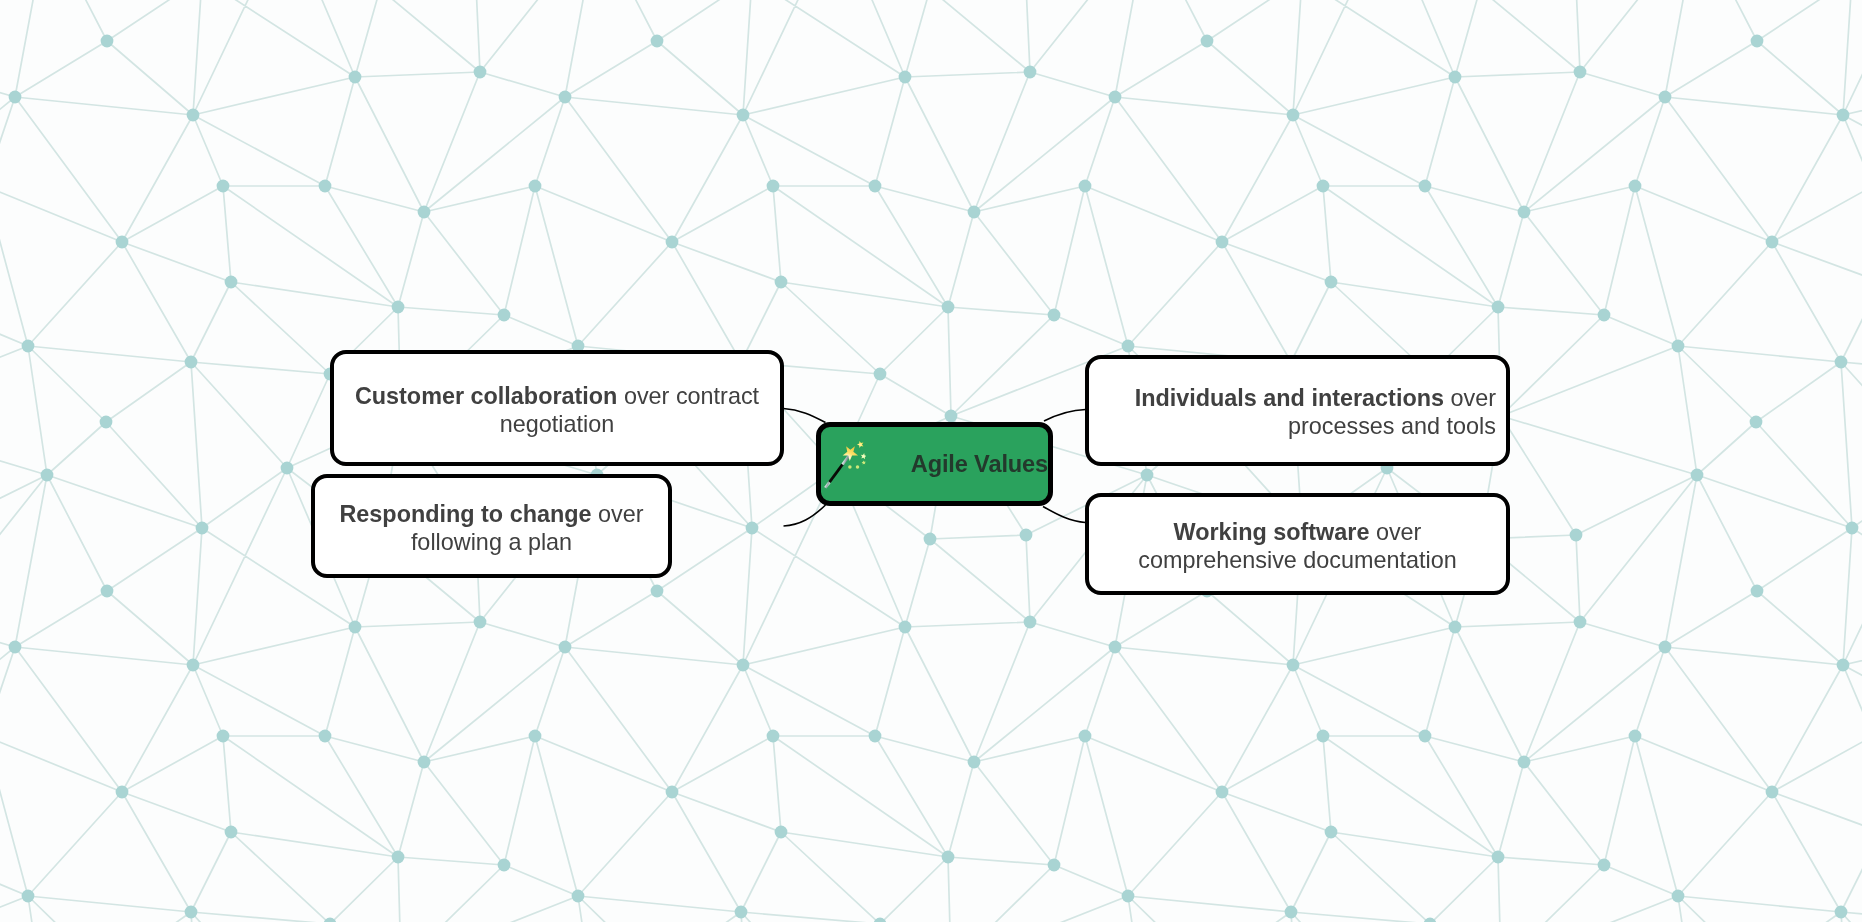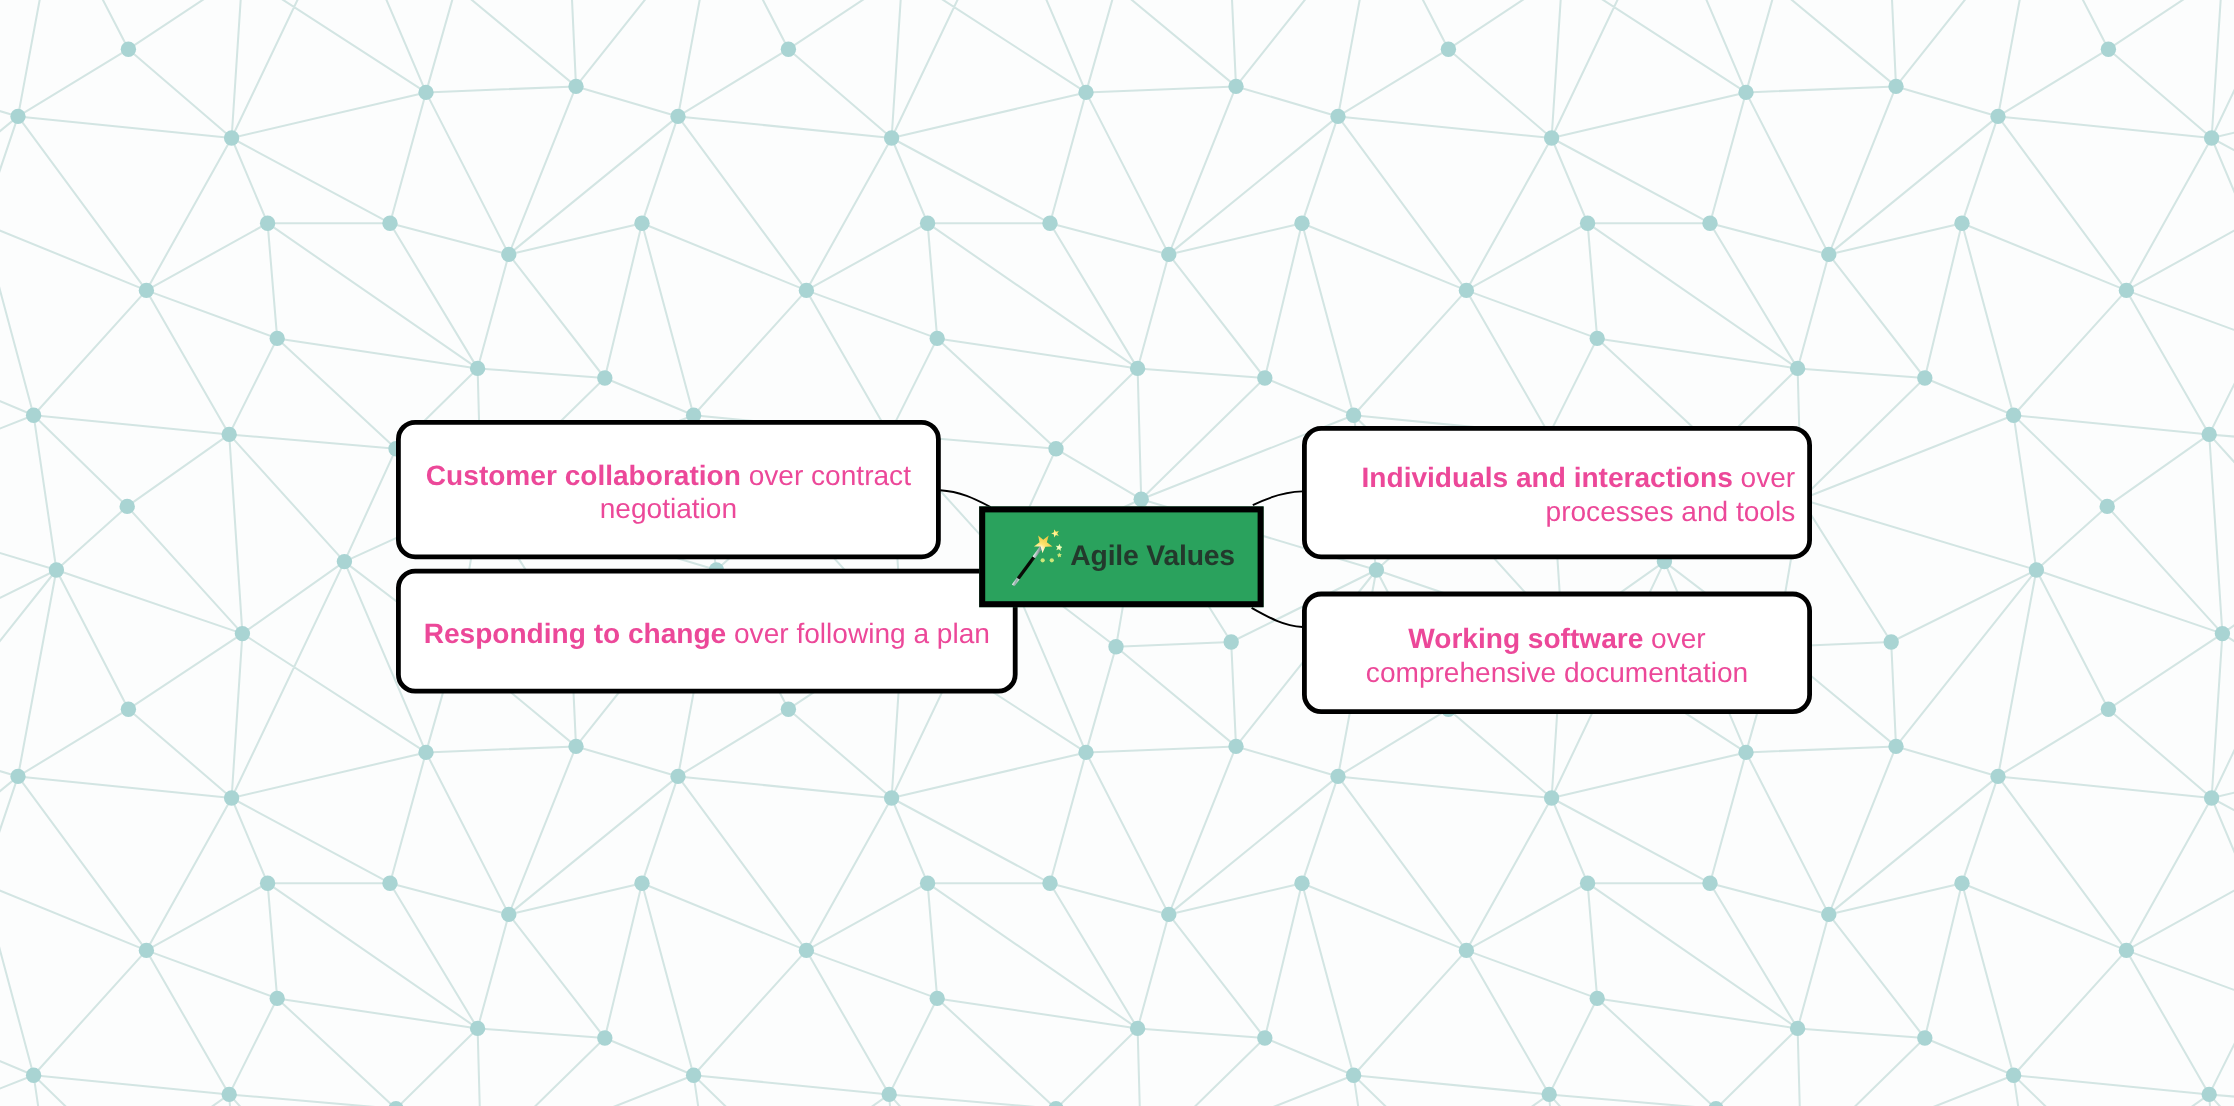--- a/index.html
+++ b/index.html
@@ -15,34 +15,34 @@
   #bg, #connectors { position:absolute; left:0; top:0; width:1862px; height:922px; }
   .branch-node {
     position:absolute;
     background:#fff;
     border: 4px solid #000;
     border-radius: 16px;
     display:flex; align-items:center; justify-content:center;
     text-align:center;
     line-height:28px;
     font-size:23.4px;
-    color:#ec4899;
+    color:#404040;
   }
   .branch-node .txt { padding: 3px 10px 0; }
   .branch-node b { font-weight:700; }
   #node-customer-collaboration       { left:330px;  top:350px; width:454px; height:116px; }
-  #node-responding-to-change         { left:330px;  top:474px; width:518px; height:104px; }
+  #node-responding-to-change         { left:311px;  top:474px; width:361px; height:104px; }
   #node-individuals-and-interactions { left:1085px; top:355px; width:425px; height:111px;text-align:right; }
   #node-working-software             { left:1085px; top:472px; width:425px; height:102px; }
   #root-node {
     position:absolute; left:816px; top:422px; width:237px; height:84px;
     background:#2aa25d;
     border:5px solid #000;
-    border-radius:0;
-    display:flex; align-items:center; justify-content:center;
+    border-radius:14px;
+    display:flex; align-items:center; justify-content:space-between;
   }
   #wand-icon { display:block; width:42px; height:48px; margin:1px 7px 0 3px; }
   #wand-icon svg { display:block; }
   #root-label { color:#23392c; font-size:23.6px; font-weight:700; letter-spacing:-0.15px; }
 </style>
 </head>
 <body>
 
 <svg id="bg" viewBox="0 0 1862 922">
   <rect width="1862" height="922" fill="#fcfdfd"></rect>

